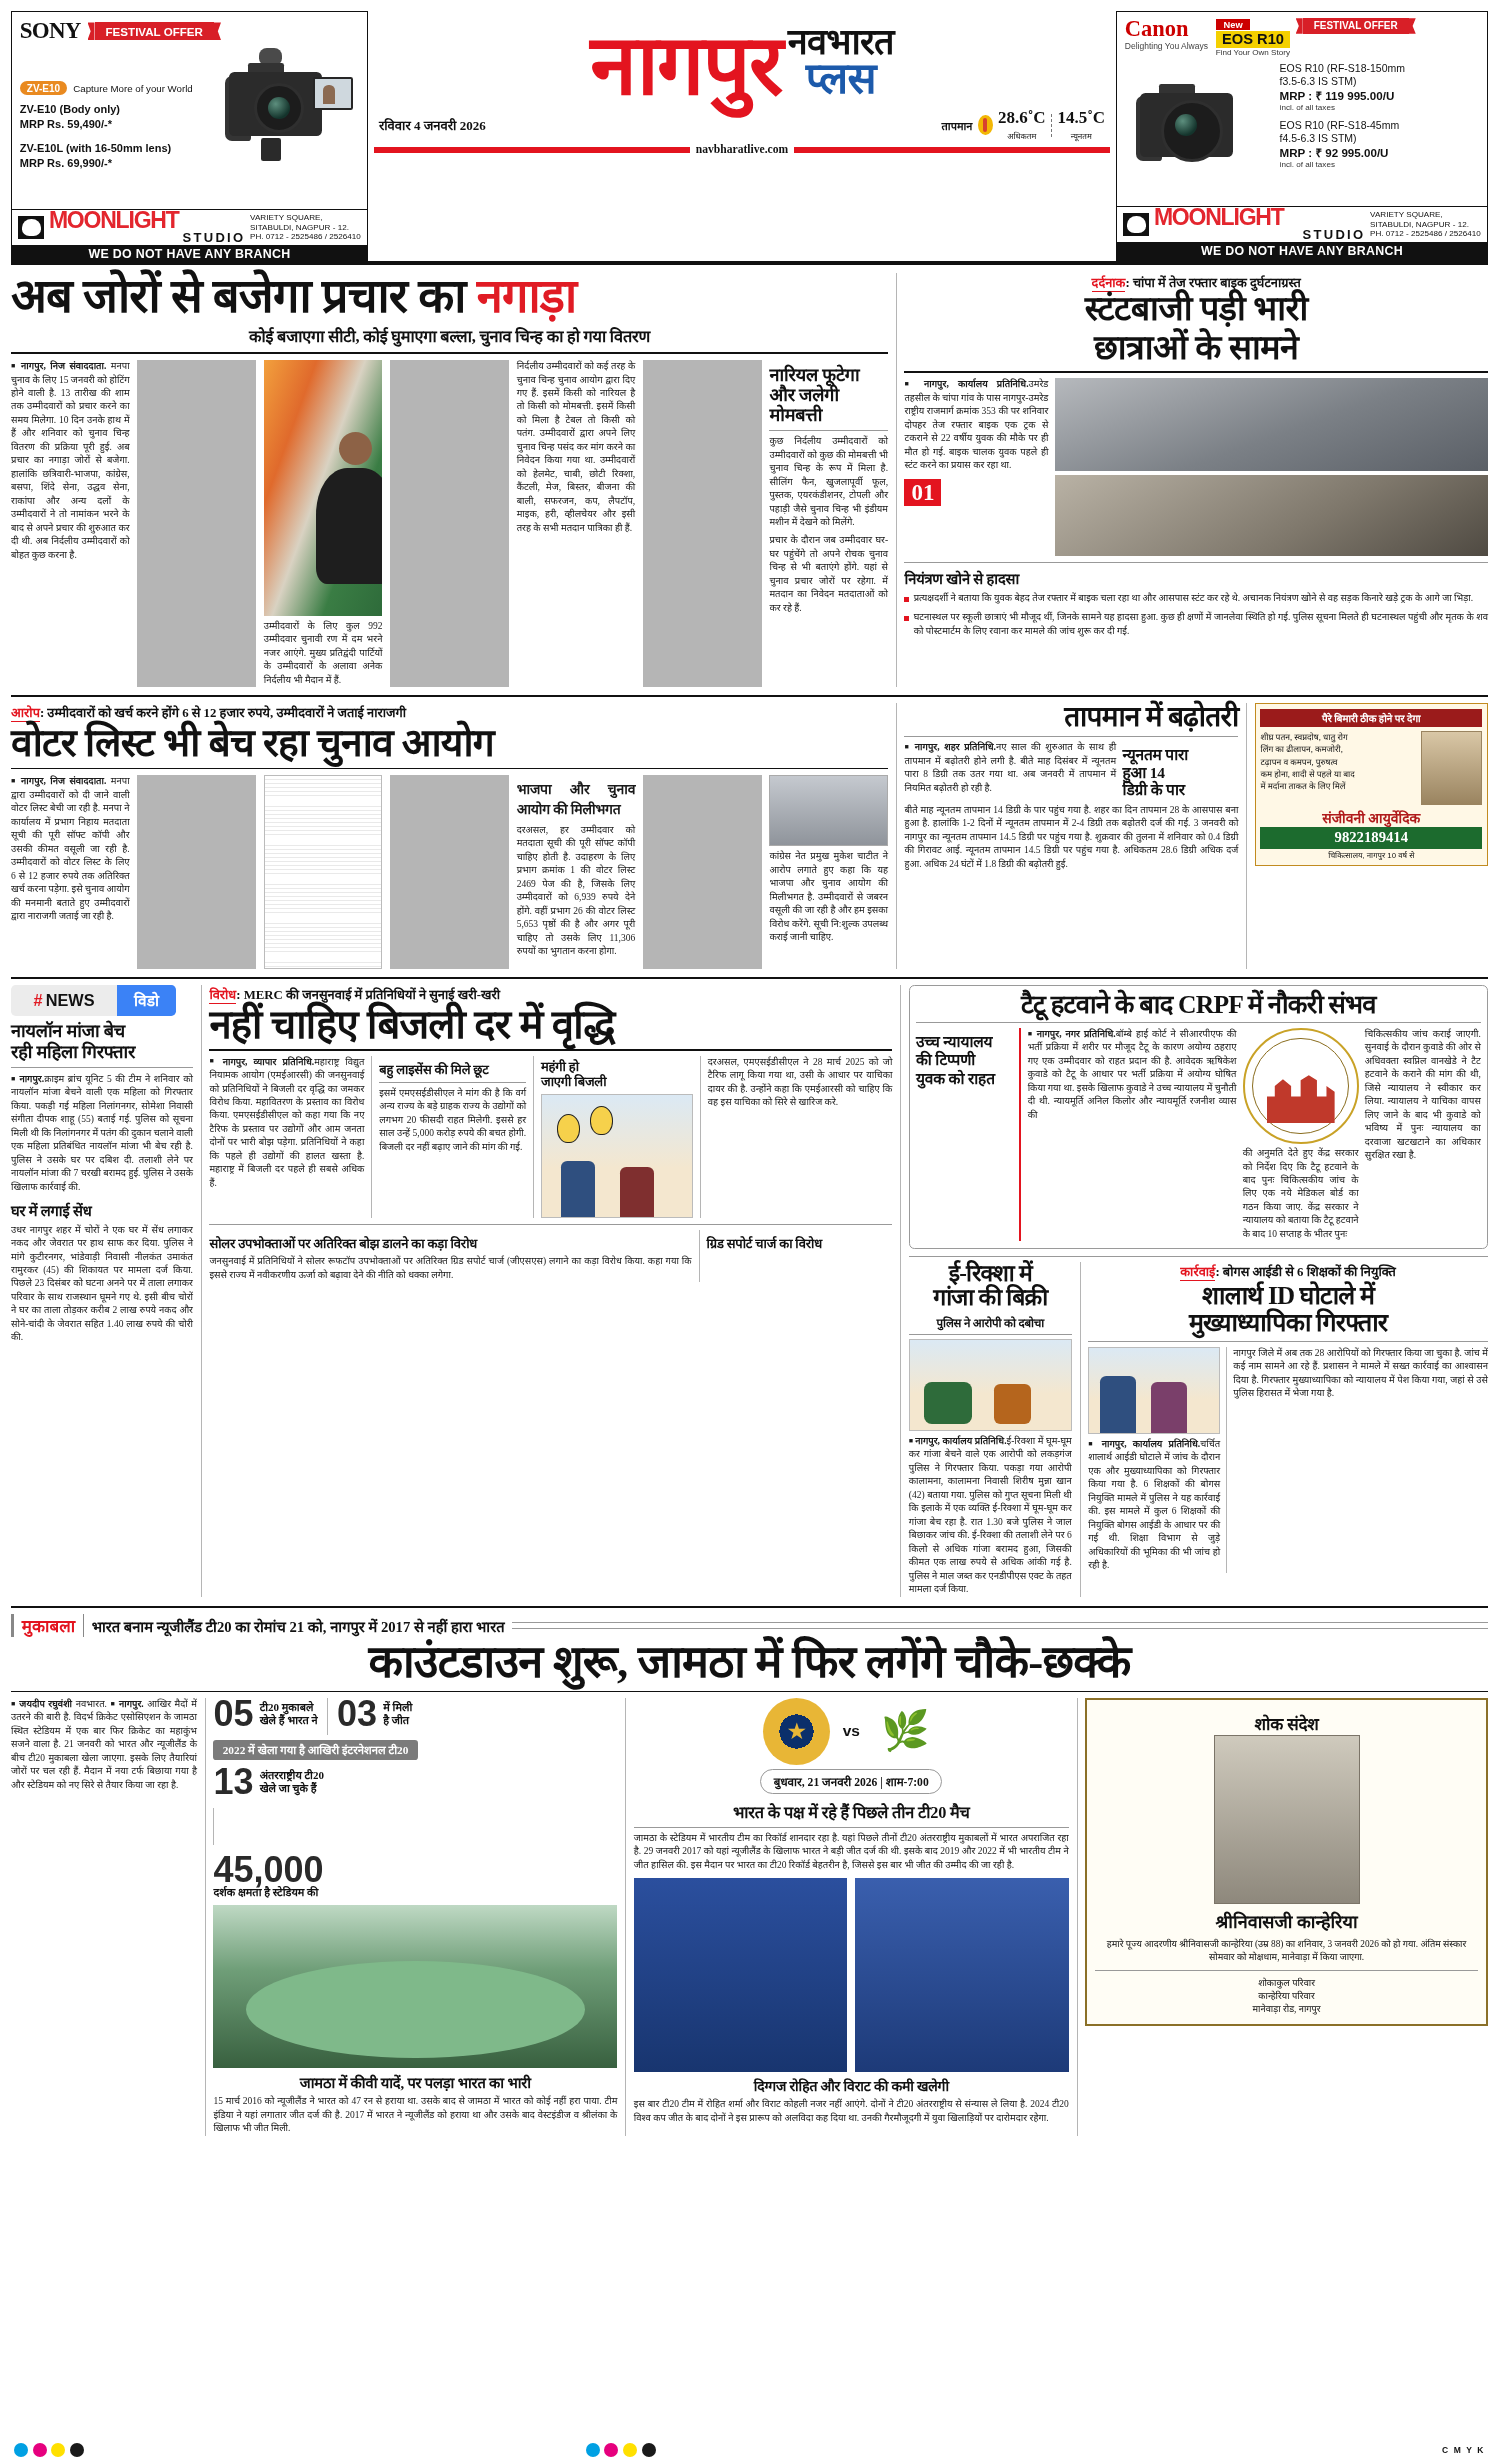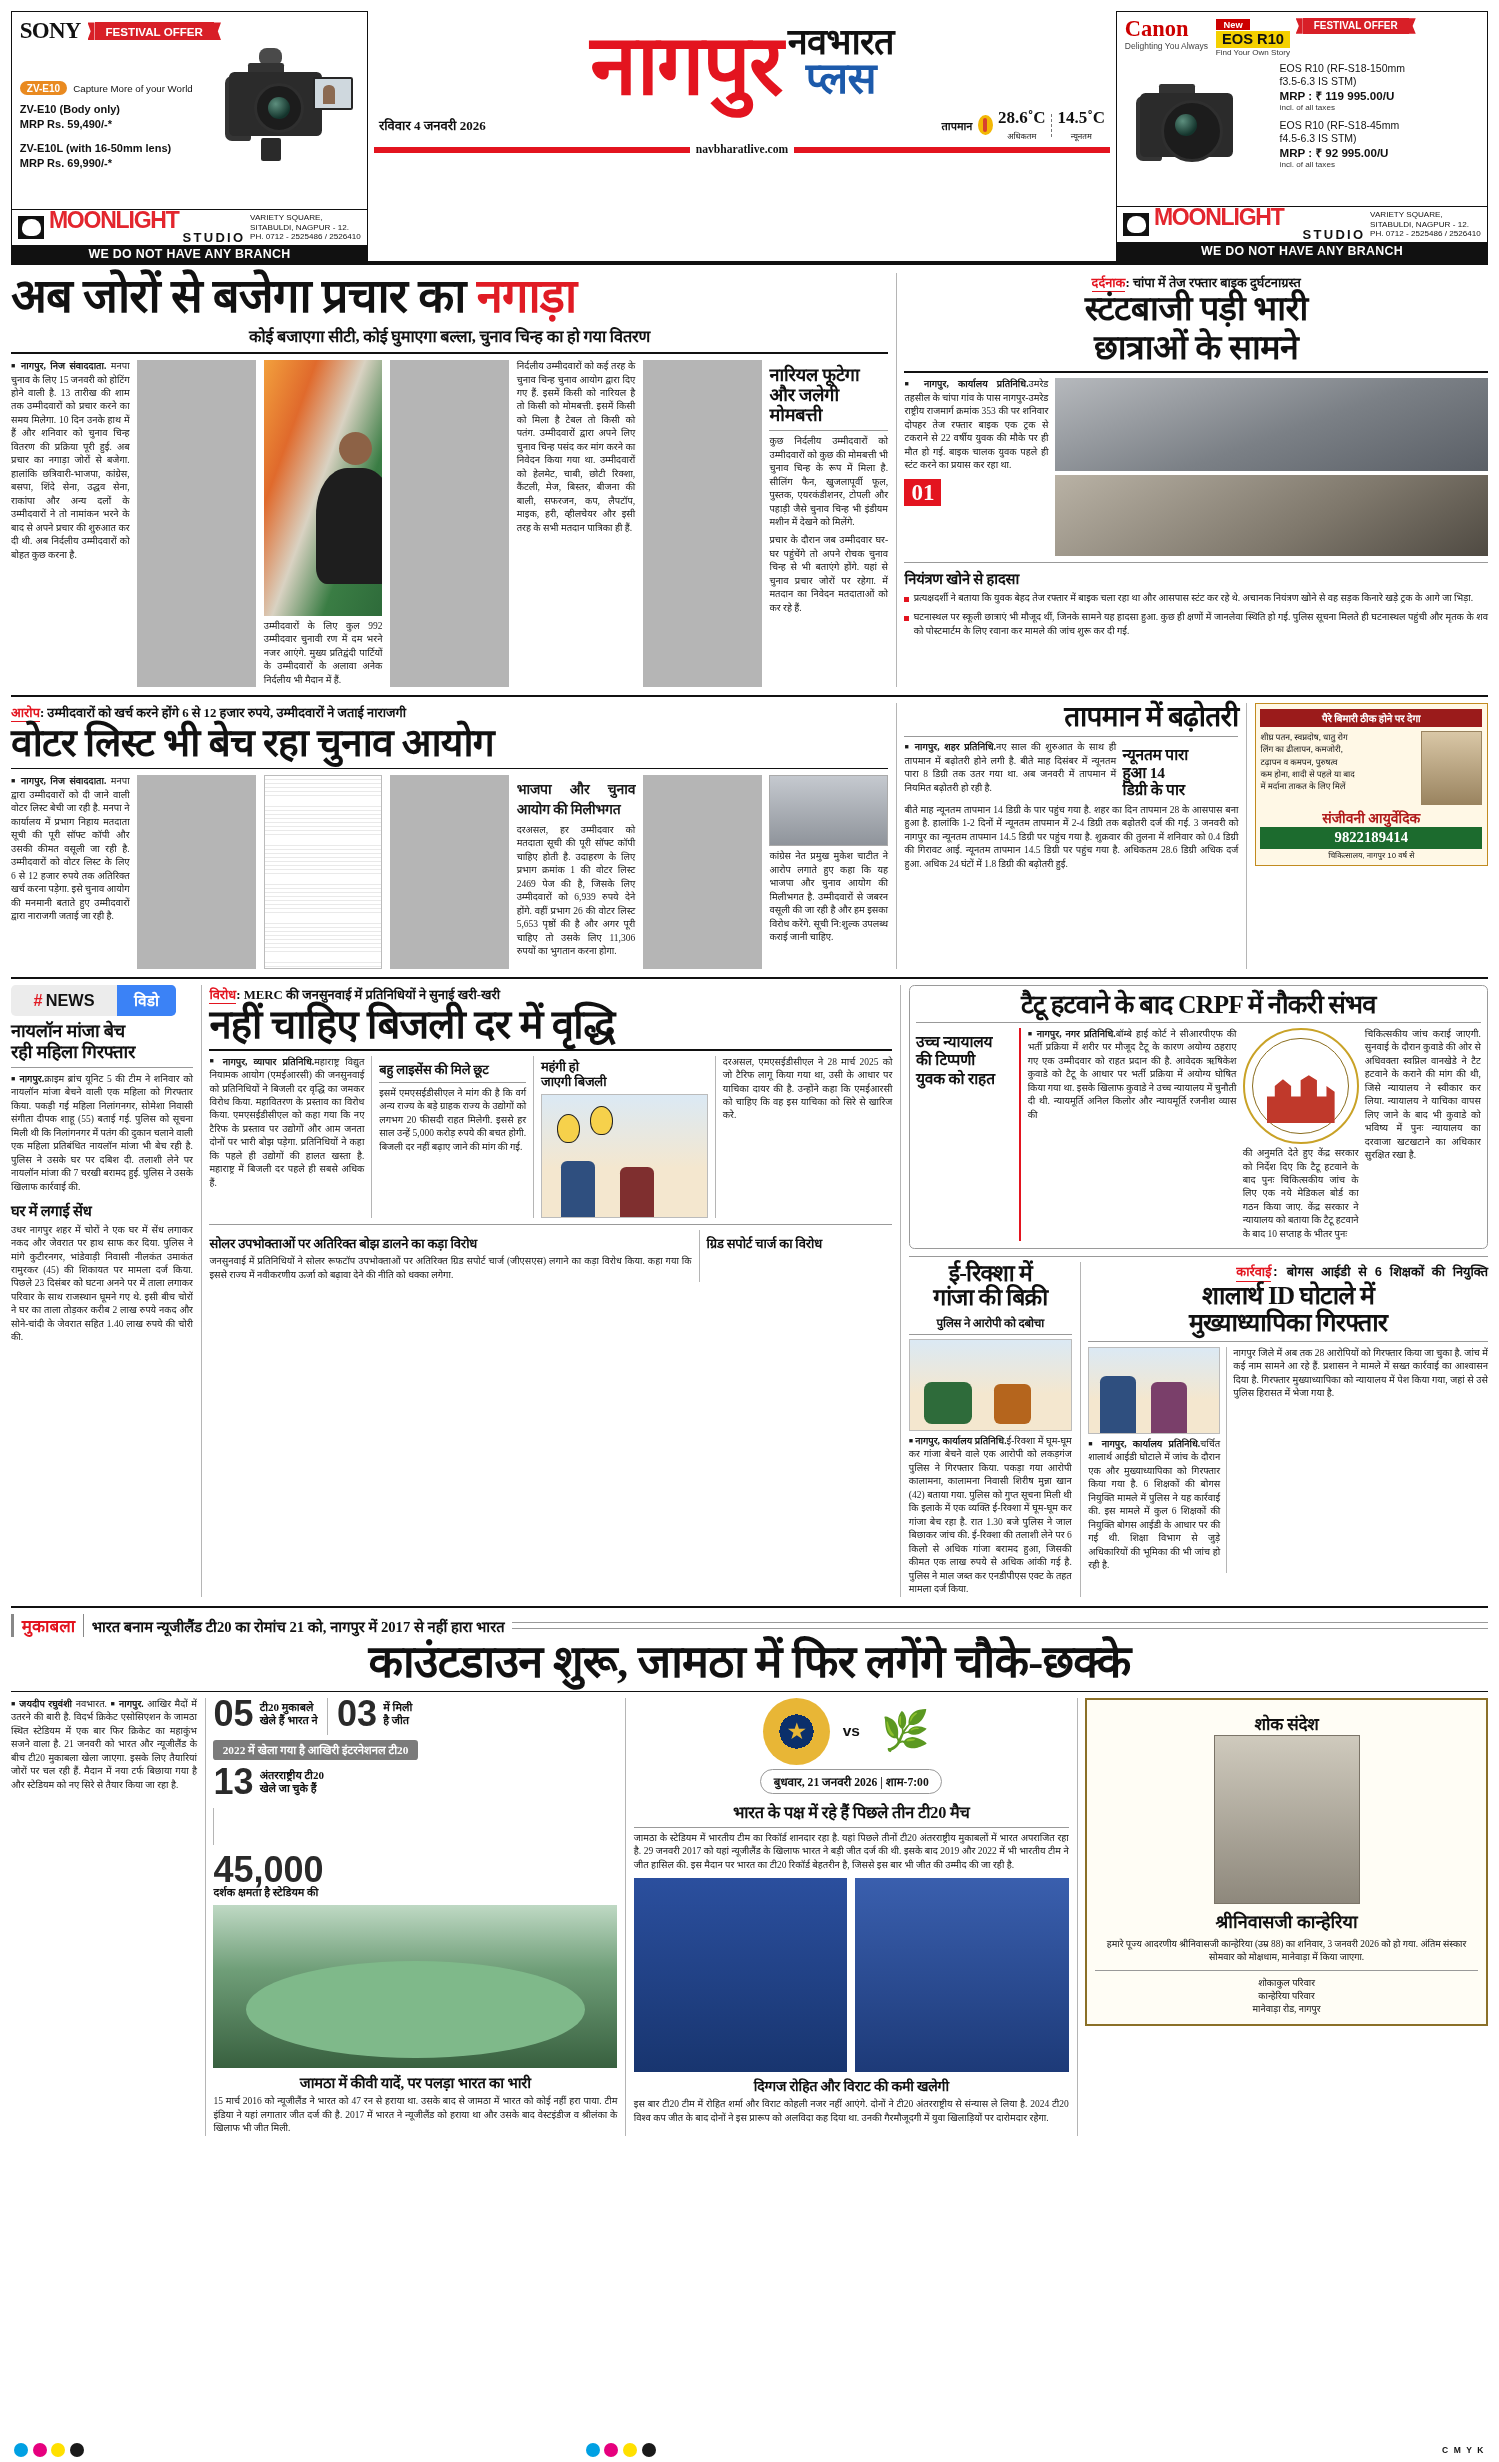--- a/index.html
+++ b/index.html
@@ -508,21 +508,21 @@
         <div style="width:155px;" class="body-txt">
           <span class="byline">नागपुर, व्यापार प्रतिनिधि.</span><span>महाराष्ट्र विद्युत नियामक आयोग (एमईआरसी) की जनसुनवाई को प्रतिनिधियों ने बिजली दर वृद्धि का जमकर विरोध किया. महावितरण के प्रस्ताव का विरोध किया. एमएसईडीसीएल को कहा गया कि नए टैरिफ के प्रस्ताव पर उद्योगों और आम जनता दोनों पर भारी बोझ पड़ेगा. प्रतिनिधियों ने कहा कि पहले ही उद्योगों की हालत खस्ता है. महाराष्ट्र में बिजली दर पहले ही सबसे अधिक हैं.</span>
         </div>
         <div class="vrule"></div>
         <div style="width:147px;">
           <div class="h-sub" style="font-size:13px;">बहु लाइसेंस की मिले छूट</div>
           <div class="hrule-thin" style="margin:3.9px 0;"></div>
           <div class="body-txt">इसमें एमएसईडीसीएल ने मांग की है कि वर्ग अन्य राज्य के बड़े ग्राहक राज्य के उद्योगों को लगभग 20 फीसदी राहत मिलेगी. इससे हर साल उन्हें 5,000 करोड़ रुपये की बचत होगी. बिजली दर नहीं बढ़ाए जाने की मांग की गई.</div>
         </div>
         <div class="vrule"></div>
-        <div style="width:167px;">
+        <div style="width:152px;">
           <div class="h-sub" style="font-size:13px;line-height:1.15;white-space:pre-line;">महंगी हो
 जाएगी बिजली</div>
           <div class="cartoon" style="width:100%;height:124px;margin-top:3.9px;">
             <div class="sky"></div>
             <div class="bulb" style="left:15.5px;top:18.6px;"></div>
             <div class="bulb" style="left:48px;top:11px;"></div>
             <div class="fig" style="left:18.6px;bottom:0;width:34px;height:56px;"></div>
             <div class="fig" style="left:78px;bottom:0;width:34px;height:50px;background:#7f2f2f;"></div>
           </div>
         </div>
@@ -582,21 +582,21 @@
             <div class="sky"></div>
             <div class="fig" style="left:14px;bottom:6.2px;width:48px;height:42px;background:#2e6b3a;border-radius:7.8px;"></div>
             <div class="fig" style="left:84px;bottom:6.2px;width:37px;height:40px;background:#b5651d;border-radius:6.2px;"></div>
           </div>
           <div class="body-txt" style="margin-top:3.9px;">
             <span class="byline">नागपुर, कार्यालय प्रतिनिधि.</span><span>ई-रिक्शा में घूम-घूम कर गांजा बेचने वाले एक आरोपी को लकड़गंज पुलिस ने गिरफ्तार किया. पकड़ा गया आरोपी कालामना, कालामना निवासी शिरीष मुन्ना खान (42) बताया गया. पुलिस को गुप्त सूचना मिली थी कि इलाके में एक व्यक्ति ई-रिक्शा में घूम-घूम कर गांजा बेच रहा है. रात 1.30 बजे पुलिस ने जाल बिछाकर जांच की. ई-रिक्शा की तलाशी लेने पर 6 किलो से अधिक गांजा बरामद हुआ, जिसकी कीमत एक लाख रुपये से अधिक आंकी गई है. पुलिस ने माल जब्त कर एनडीपीएस एक्ट के तहत मामला दर्ज किया.</span>
           </div>
         </div>
         <div class="vrule"></div>
         <div style="flex:1;">
-          <div class="kicker" style="text-align:right;font-family:Liberation Mono, monospace;">
+          <div class="kicker" style="text-align:center;">
             <span class="tag">कार्रवाई</span><span>: बोगस आईडी से 6 शिक्षकों की नियुक्ति</span>
           </div>
           <div class="h-main" style="font-size:25px;line-height:1.1;text-align:center;white-space:pre-line;margin-top:2px;">शालार्थ ID घोटाले में
 मुख्याध्यापिका गिरफ्तार</div>
           <div class="hrule-thin" style="margin:4.7px 0;"></div>
           <div style="display:flex;gap:6.2px;">
             <div style="width:132px;">
               <div class="cartoon" style="width:100%;height:87px;">
                 <div class="sky"></div>
                 <div class="fig" style="left:11px;bottom:0;width:36px;height:57px;background:#2f4f7f;"></div>

